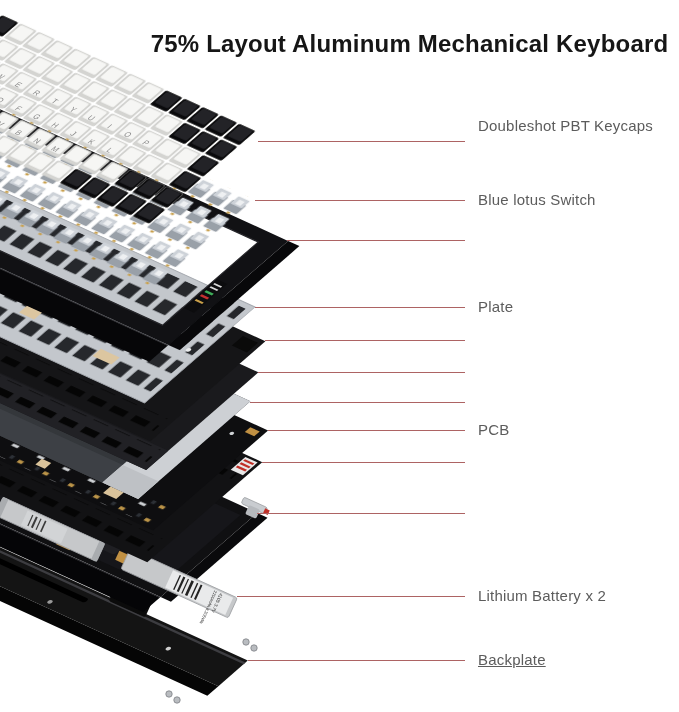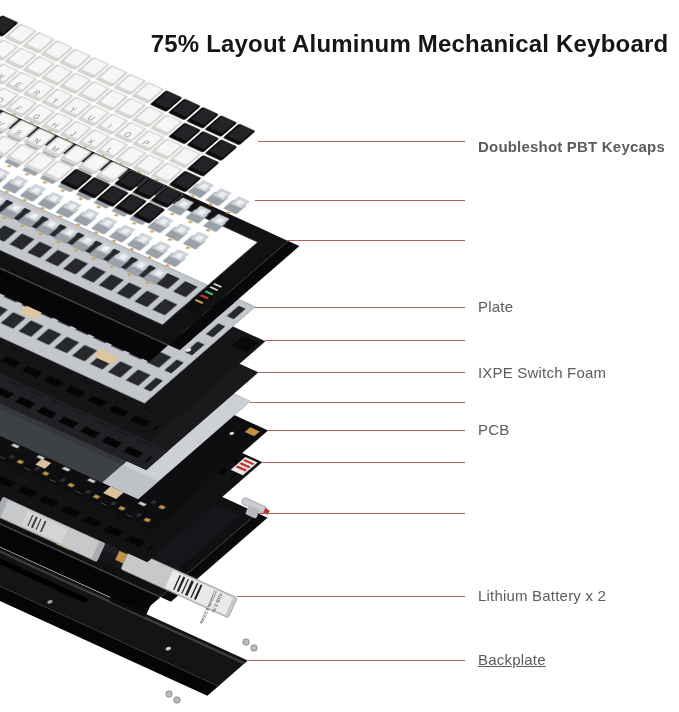--- a/index.html
+++ b/index.html
@@ -249,20 +249,20 @@
   <div class="leader" style="left:255px;top:306.5px;width:210px;"></div>
   <div class="leader" style="left:265px;top:340px;width:200px;"></div>
   <div class="leader" style="left:258px;top:372px;width:207px;"></div>
   <div class="leader" style="left:250px;top:402px;width:215px;"></div>
   <div class="leader" style="left:268px;top:429.5px;width:197px;"></div>
   <div class="leader" style="left:262px;top:462px;width:203px;"></div>
   <div class="leader" style="left:257px;top:512.5px;width:208px;"></div>
   <div class="leader" style="left:237px;top:595.5px;width:228px;"></div>
   <div class="leader" style="left:248px;top:659.5px;width:217px;"></div>
 
-  <div class="lbl" style="top:136px;font-weight:bold;">Doubleshot PBT Keycaps</div>
+  <div class="lbl" style="top:115px;">Doubleshot PBT Keycaps</div>
+  <div class="lbl" style="top:189px;">Blue lotus Switch</div>
   <div class="lbl" style="top:296px;">Plate</div>
-  <div class="lbl" style="top:362px;">IXPE Switch Foam</div>
   <div class="lbl" style="top:419px;">PCB</div>
   <div class="lbl" style="top:585px;">Lithium Battery x 2</div>
   <div class="lbl" style="top:649px;text-decoration:underline;">Backplate</div>
 
 </div>
 
 </body></html>

